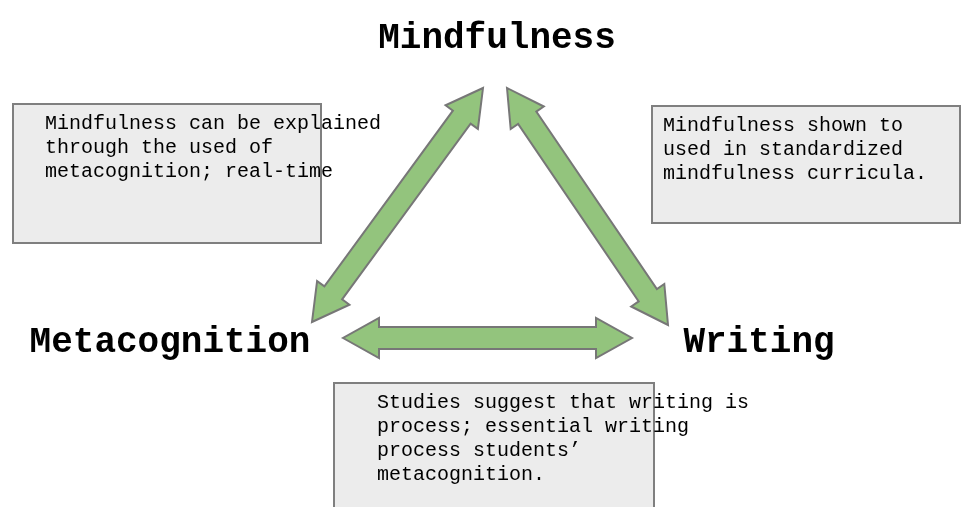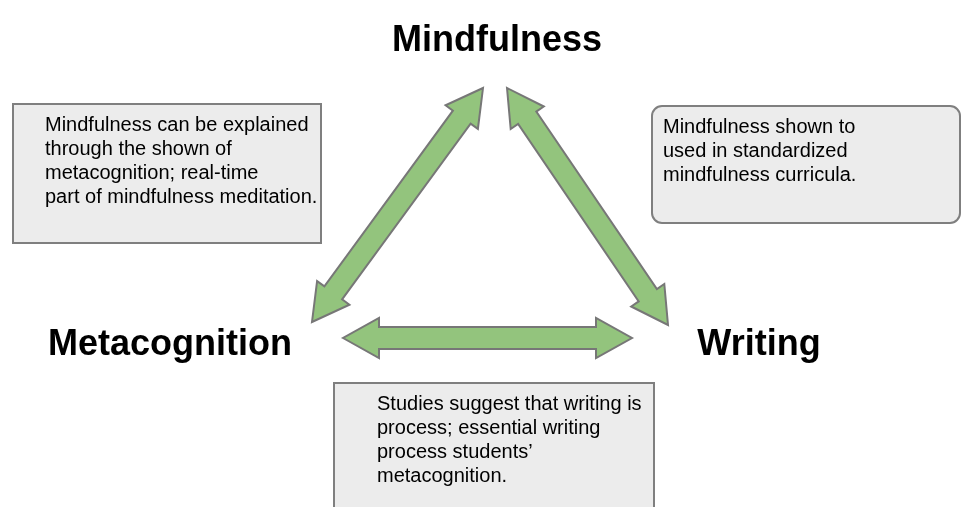--- a/index.html
+++ b/index.html
@@ -5,21 +5,21 @@
   html, body {
     margin: 0;
     padding: 0;
     background: #ffffff;
   }
   .canvas {
     position: relative;
     width: 974px;
     height: 507px;
     background: var(--background, #ffffff);
-    font-family: Liberation Sans, sans-serif;
+    font-family: Liberation Mono, monospace;
     color: var(--text, #000000);
     overflow: hidden;
   }
   .arrows-svg {
     position: absolute;
     left: 0;
     top: 0;
     width: 974px;
     height: 527px;
   }
@@ -37,21 +37,21 @@
     box-sizing: border-box;
     background: var(--box-bg, #ececec);
     border: 2px solid var(--box-border, #7f7f7f);
     padding: 7px 10px;
     font-size: 20px;
     line-height: 24px;
     color: var(--text, #000000);
   }
   .note-box div { white-space: nowrap; }
   #note-left   { left: 12px;  top: 103px; width: 310px; height: 141px; padding-left: 31px; }
-  #note-right  { left: 651px; top: 105px; width: 310px; height: 119px; border-radius: 11px; }
+  #note-right  { left: 651px; top: 105px; width: 310px; height: 119px; }
   #note-bottom { left: 333px; top: 382px; width: 322px; height: 141px; padding-left: 42px; }
   #label-mindfulness  { left: 497px; top: 18px;  }
   #label-metacognition{ left: 170px; top: 322px; }
   #label-writing      { left: 759px; top: 322px; }
 </style>
 </head>
 <body>
 
 <div class="canvas">
 
@@ -62,23 +62,22 @@
     </svg>
 
   <div class="node-label" id="label-mindfulness">Mindfulness</div>
 
   <div class="node-label" id="label-metacognition">Metacognition</div>
 
   <div class="node-label" id="label-writing">Writing</div>
 
   <div class="note-box" id="note-left">
       <div>Mindfulness can be explained</div>
-      <div>through the shown of</div>
+      <div>through the used of</div>
       <div>metacognition; real-time</div>
-      <div>part of mindfulness meditation.</div>
     </div>
 
   <div class="note-box" id="note-right">
       <div>Mindfulness shown to</div>
       <div>used in standardized</div>
       <div>mindfulness curricula.</div>
     </div>
 
   <div class="note-box" id="note-bottom">
       <div>Studies suggest that writing is</div>

